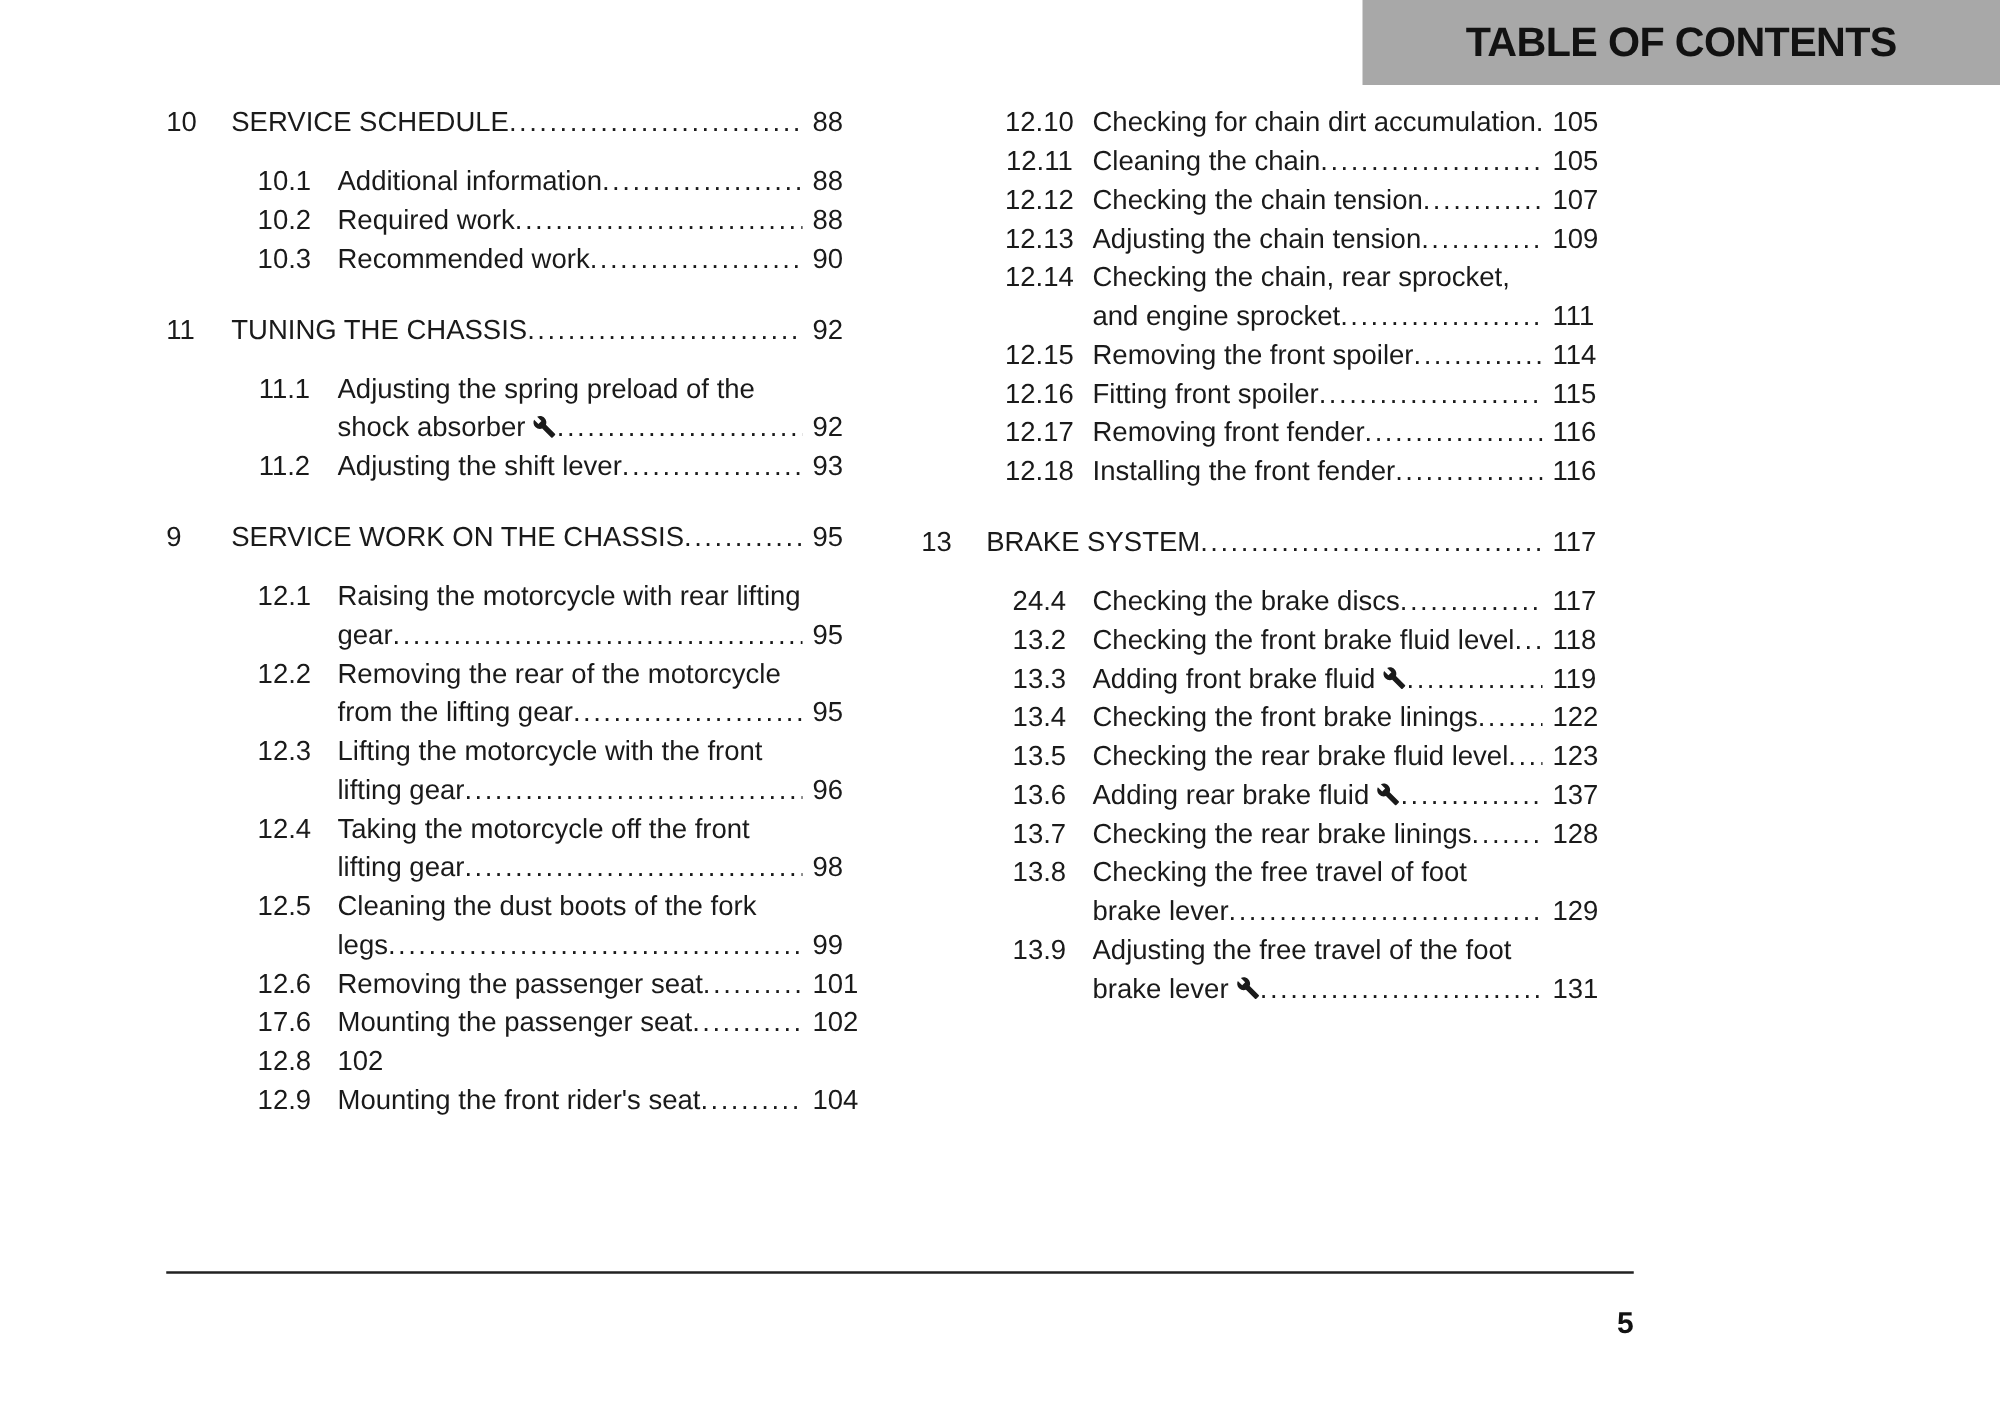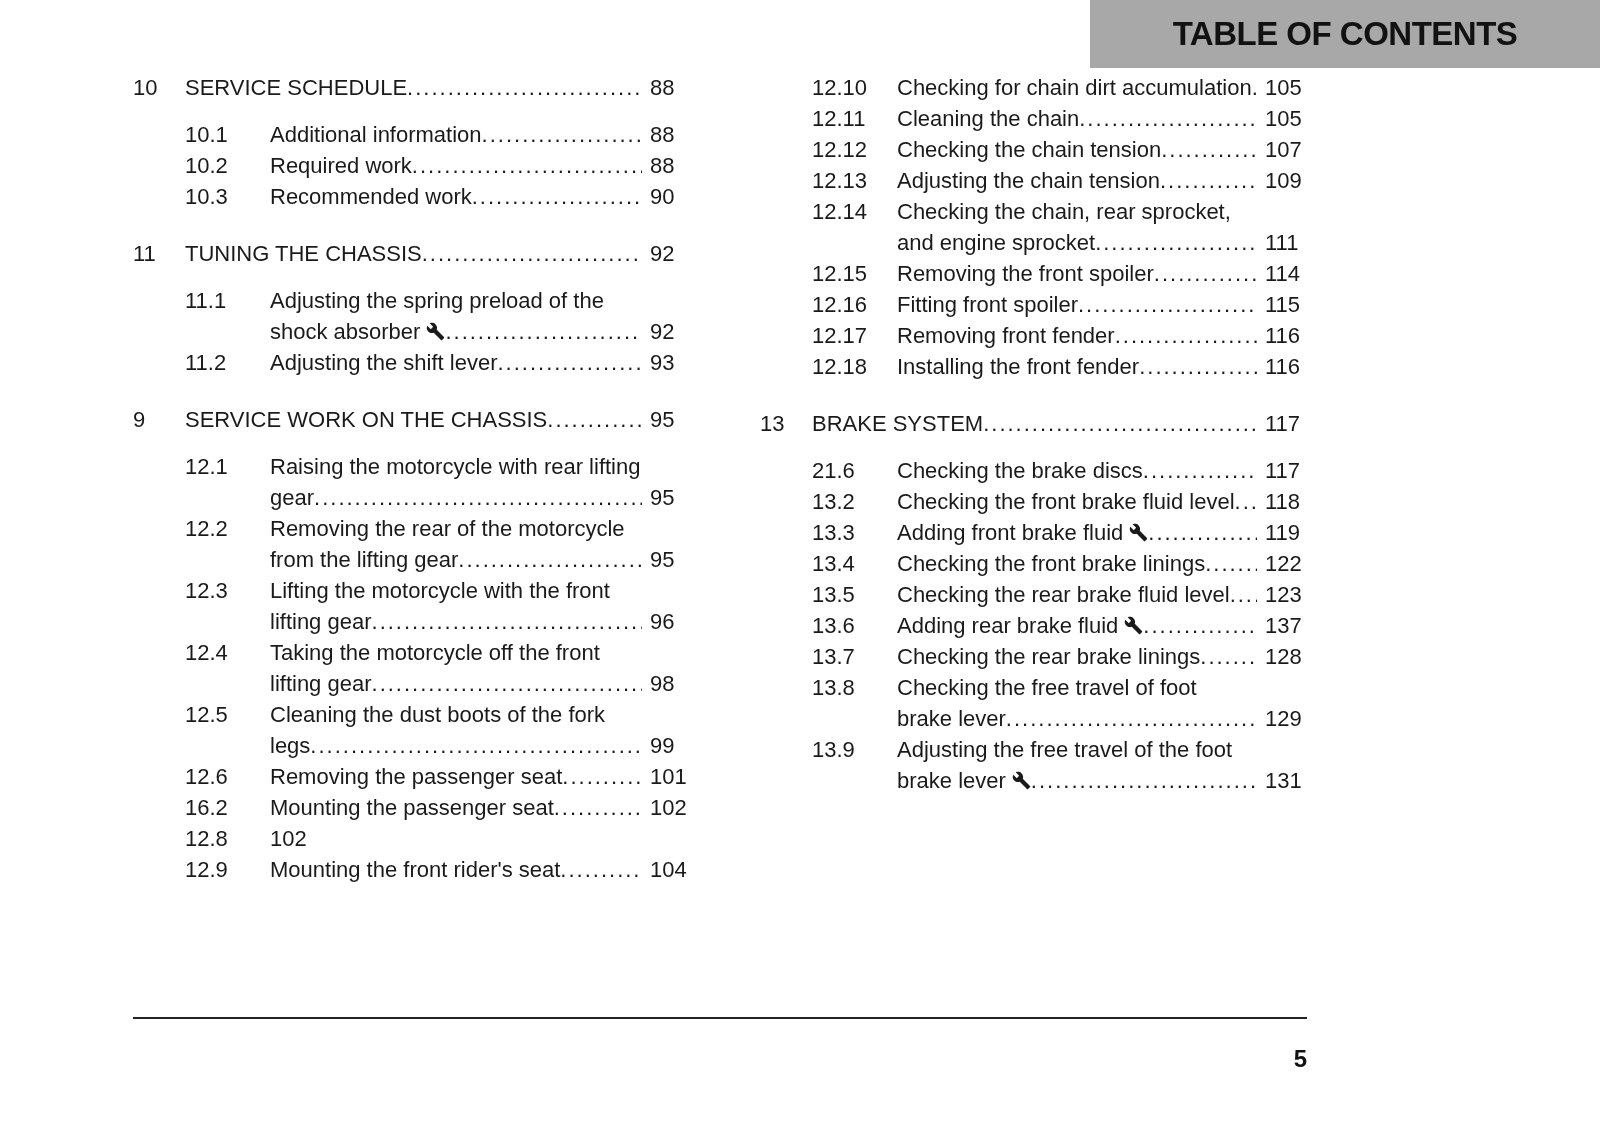--- a/index.html
+++ b/index.html
@@ -33,44 +33,44 @@
     font-size: 33px;
     font-weight: 700;
     letter-spacing: -0.5px;
     color: #121212;
     white-space: nowrap;
   }
 
   
   .toc-columns {
     position: absolute;
-    top: 72px;
+    top: 82px;
     left: 133px;
     display: flex;
-    gap: 60px;
+    gap: 37px;
   }
   .toc-col.col-0 { width: 567px; }
   .toc-col.col-1 { width: 555px; }
 
   
   .toc-entry {
     display: flex;
     font-size: 22px;
     line-height: 31px;
   }
   .toc-entry.chapter { margin-top: 26px; margin-bottom: 16px; }
   .toc-entry.chapter:first-child { margin-top: 0; }
   .toc-entry.sub { margin-left: 52px; }
 
   .entry-num {
     flex: 0 0 auto;
     align-self: flex-start;
   }
   .toc-entry.chapter .entry-num { width: 52px; }
-  .toc-entry.sub .entry-num { width: 85px; }
+  .toc-entry.sub .entry-num { width: 85px; text-align: center; }
 
   .entry-body {
     flex: 1 1 auto;
     overflow: hidden;
     margin-right: 8px;
     min-width: 0;
   }
   .entry-title { }
 
   
@@ -195,21 +195,21 @@
           <span class="entry-num">12.5</span>
           <div class="entry-body"><span class="entry-title">Cleaning the dust boots of the fork legs</span><span class="leader"></span></div>
           <span class="entry-page">99</span>
         </div>
         <div class="toc-entry sub">
           <span class="entry-num">12.6</span>
           <div class="entry-body"><span class="entry-title">Removing the passenger seat</span><span class="leader"></span></div>
           <span class="entry-page">101</span>
         </div>
         <div class="toc-entry sub">
-          <span class="entry-num">16.2</span>
+          <span class="entry-num">17.6</span>
           <div class="entry-body"><span class="entry-title">Mounting the passenger seat</span><span class="leader"></span></div>
           <span class="entry-page">102</span>
         </div>
         <div class="toc-entry sub">
           <span class="entry-num">12.8</span>
           <span class="entry-page">102</span>
         </div>
         <div class="toc-entry sub">
           <span class="entry-num">12.9</span>
           <div class="entry-body"><span class="entry-title">Mounting the front rider's seat</span><span class="leader"></span></div>
@@ -261,21 +261,21 @@
           <span class="entry-num">12.18</span>
           <div class="entry-body"><span class="entry-title">Installing the front fender</span><span class="leader"></span></div>
           <span class="entry-page">116</span>
         </div>
         <div class="toc-entry chapter">
           <span class="entry-num">13</span>
           <div class="entry-body"><span class="entry-title">BRAKE SYSTEM</span><span class="leader"></span></div>
           <span class="entry-page">117</span>
         </div>
         <div class="toc-entry sub">
-          <span class="entry-num">21.6</span>
+          <span class="entry-num">24.4</span>
           <div class="entry-body"><span class="entry-title">Checking the brake discs</span><span class="leader"></span></div>
           <span class="entry-page">117</span>
         </div>
         <div class="toc-entry sub">
           <span class="entry-num">13.2</span>
           <div class="entry-body"><span class="entry-title">Checking the front brake fluid level</span><span class="leader"></span></div>
           <span class="entry-page">118</span>
         </div>
         <div class="toc-entry sub">
           <span class="entry-num">13.3</span>

